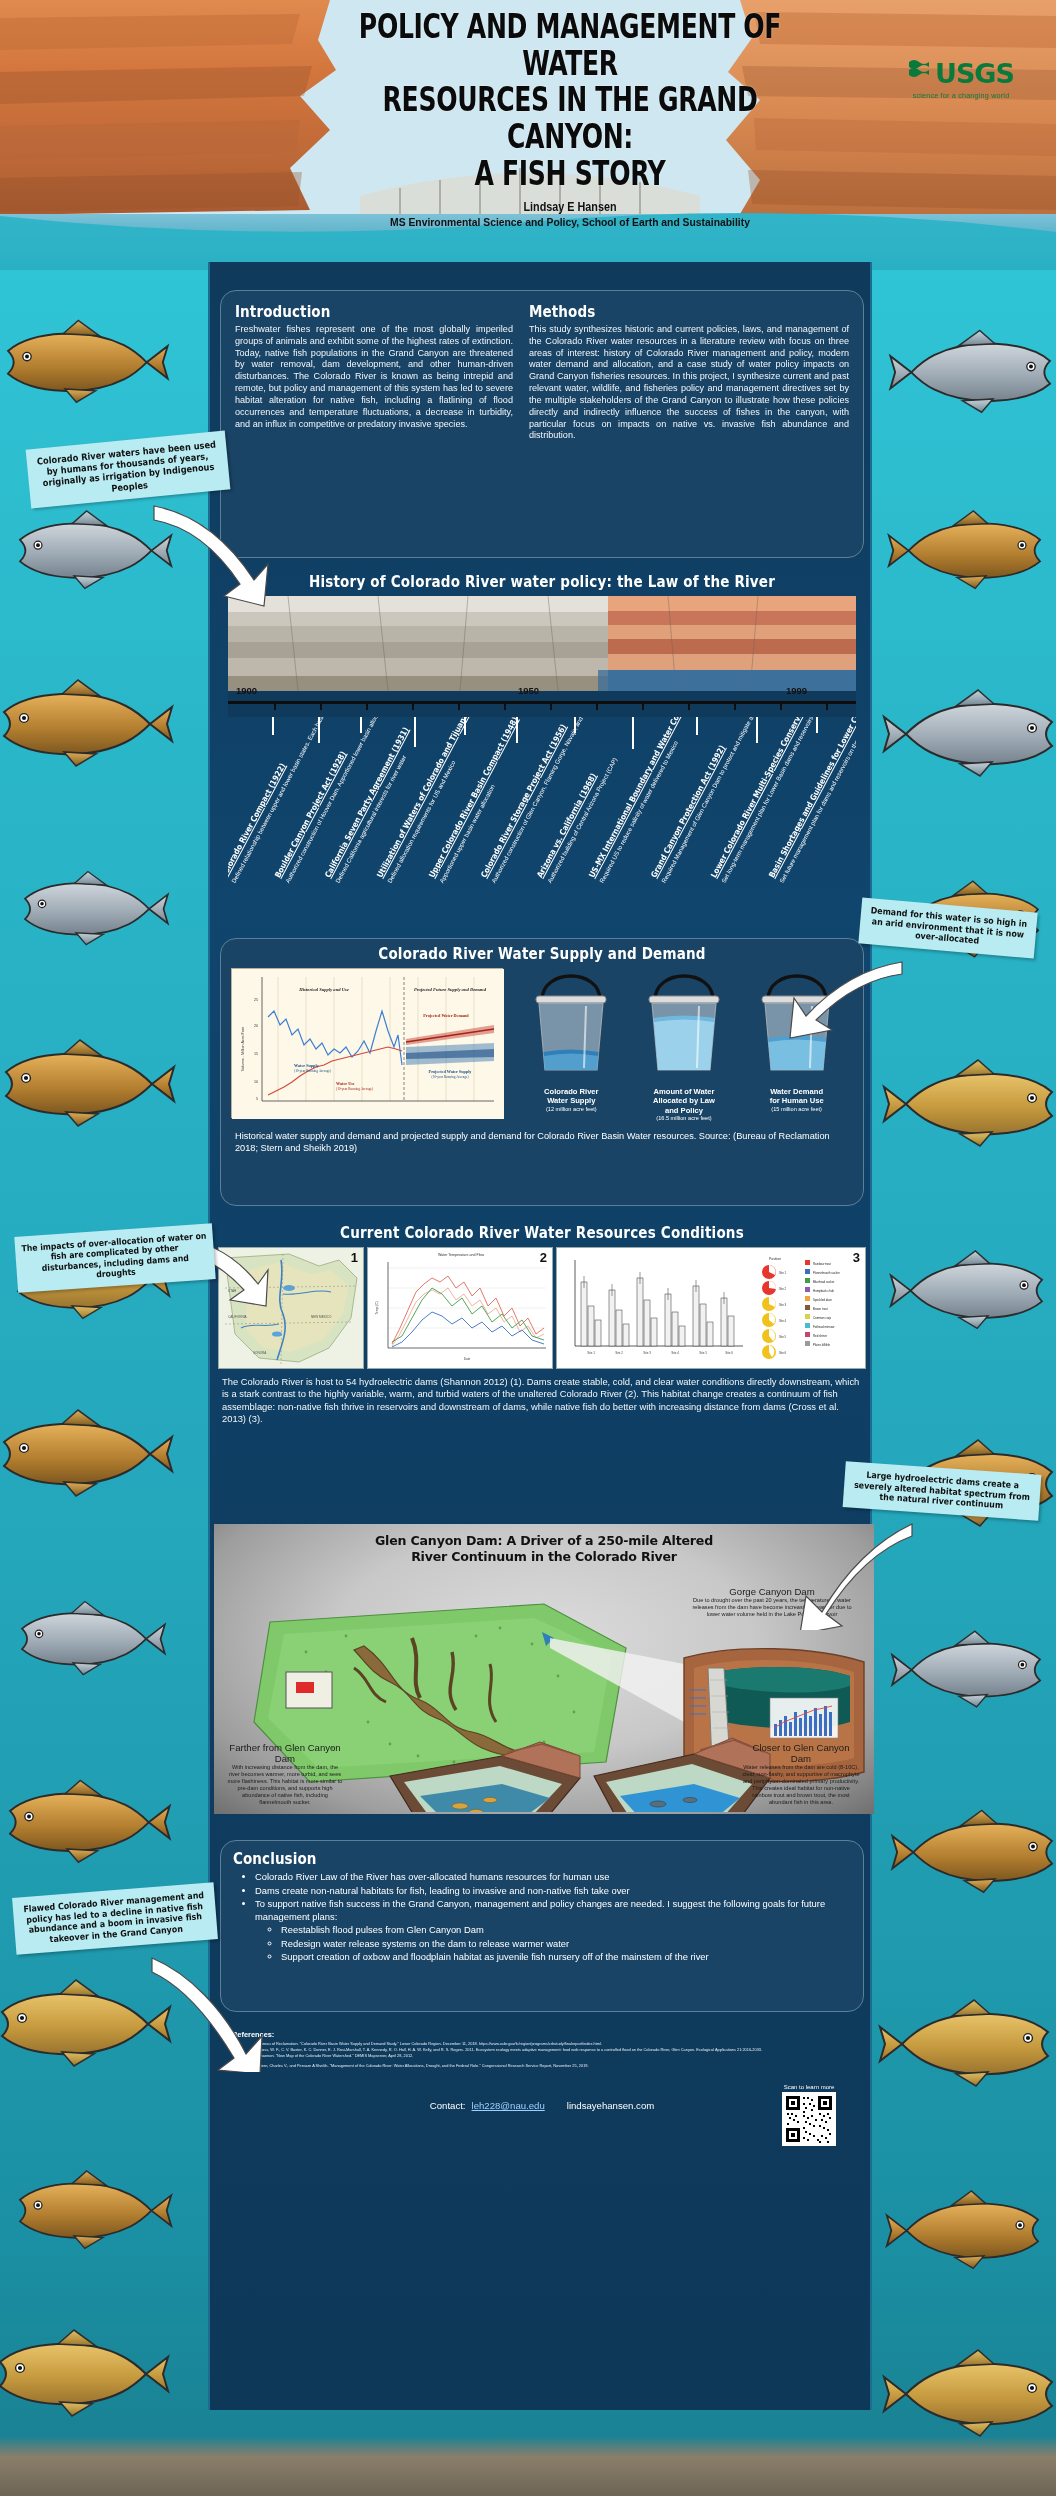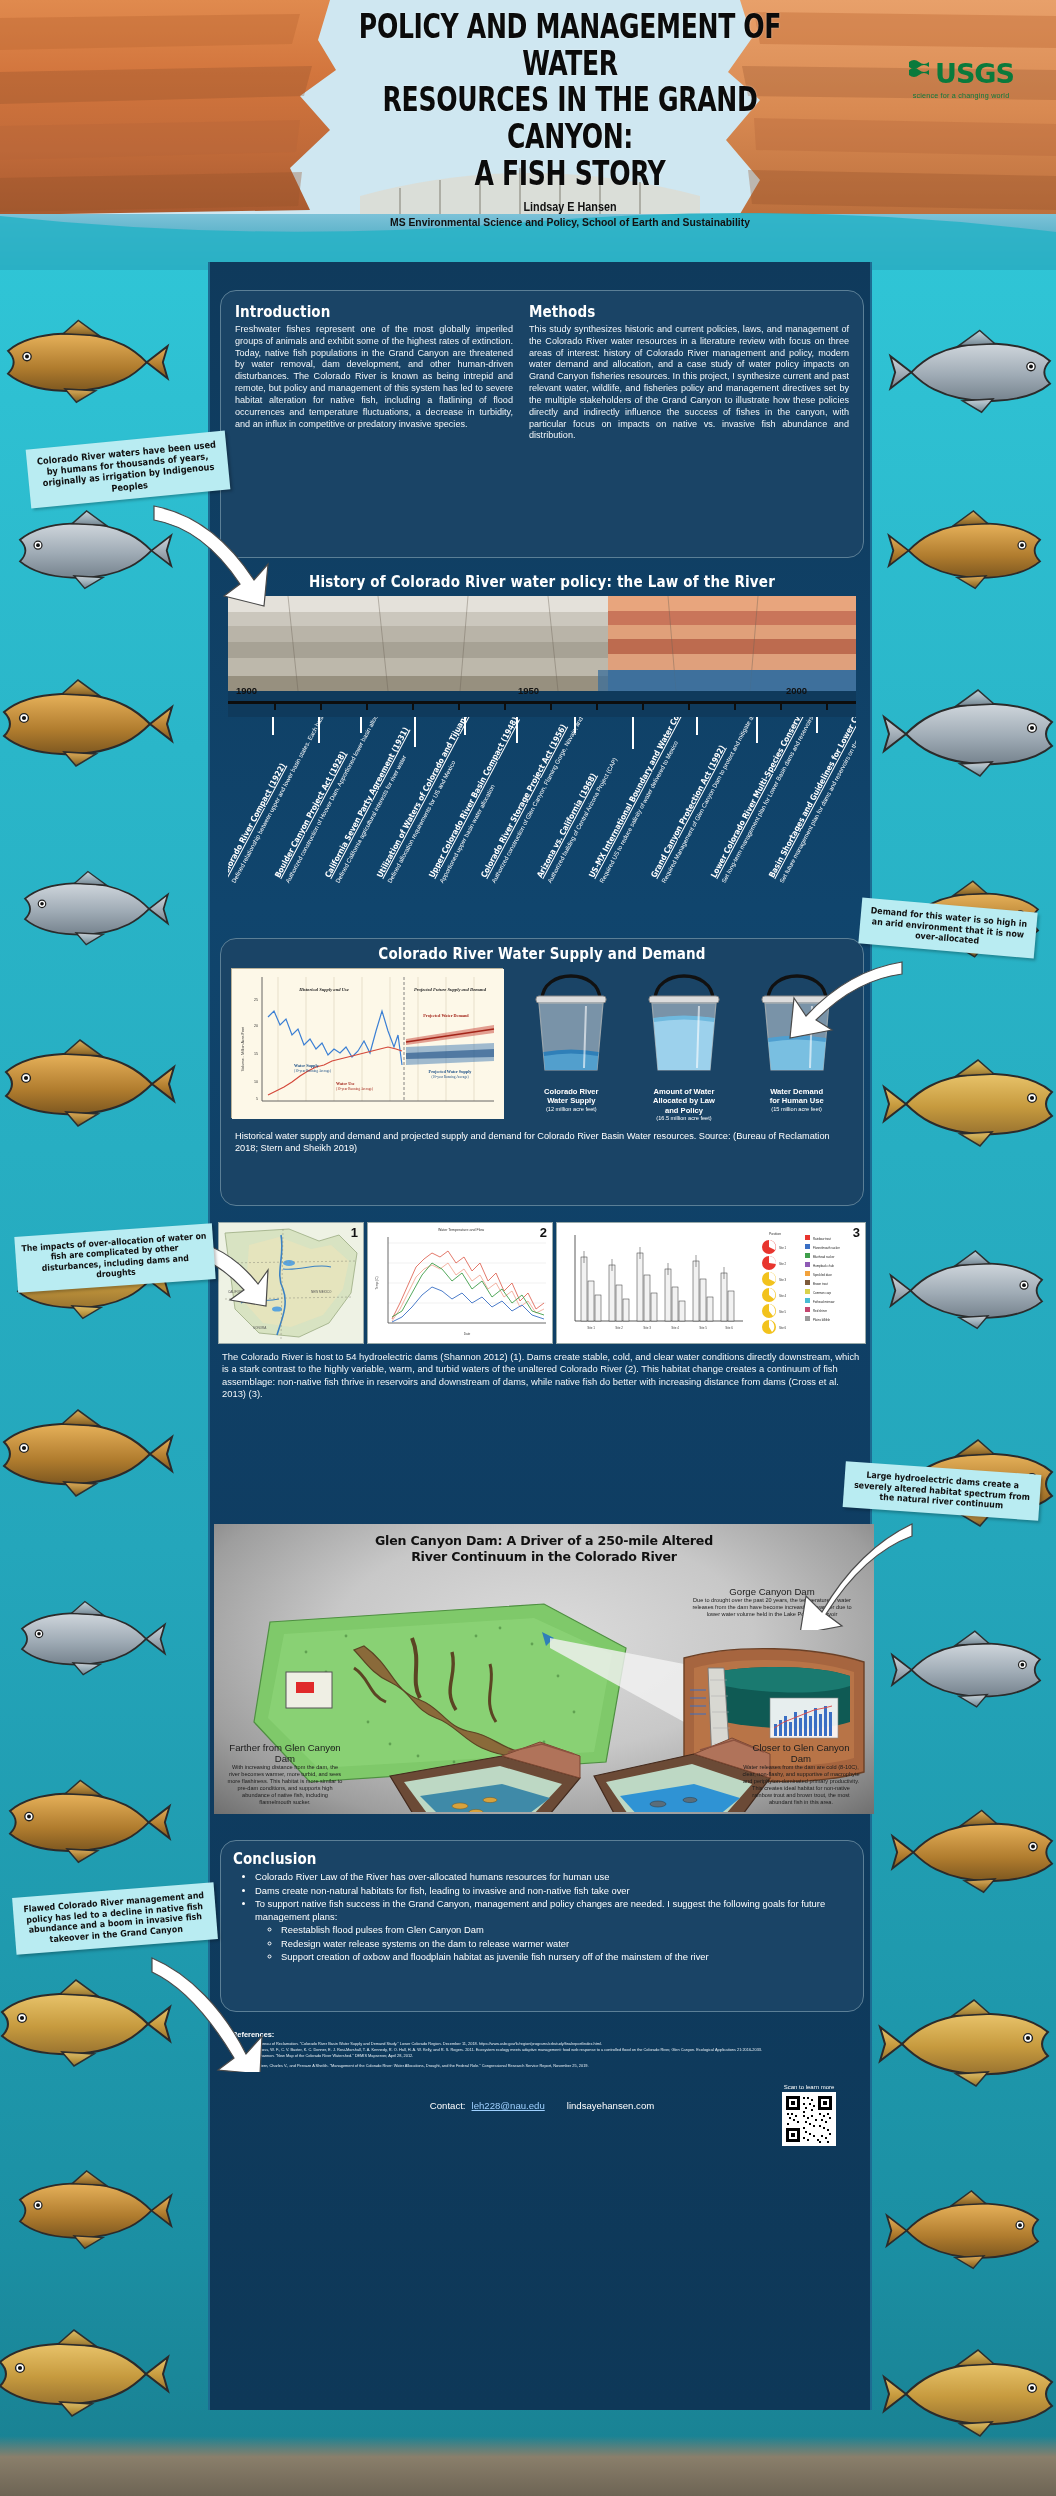--- a/index.html
+++ b/index.html
@@ -399,21 +399,21 @@
               <path d="M440,0 L448,95"></path>
               <path d="M530,0 L522,95"></path>
           </g>
           <rect x="370" y="74" width="258" height="21" fill="#3a6d99" opacity="0.75"></rect>
         </svg>
       </div>
       <div class="tl-axis">
         <div class="tl-bar"></div>
         <div class="tl-year" style="left:8px;">1900</div>
         <div class="tl-year" style="left:290px;">1950</div>
-        <div class="tl-year" style="left:558px;">2000</div>
+        <div class="tl-year" style="left:558px;">1999</div>
         <div class="tl-tick" style="left:46px;"></div>
           <div class="tl-tick" style="left:92px;"></div>
         <div class="tl-tick" style="left:138px;"></div>
           <div class="tl-tick" style="left:184px;"></div>
         <div class="tl-tick" style="left:230px;"></div>
           <div class="tl-tick" style="left:276px;"></div>
         <div class="tl-tick" style="left:322px;"></div>
           <div class="tl-tick" style="left:368px;"></div>
         <div class="tl-tick" style="left:414px;"></div>
           <div class="tl-tick" style="left:460px;"></div>
@@ -582,20 +582,21 @@
             <span class="bucket-sub">(15 million acre feet)</span>
           </div>
         </div>
       </div>
     </div>
 
     <div class="caption" style="margin-top:8px;padding:0 4px;">Historical water supply and demand and projected supply and demand for Colorado River Basin Water resources. Source: (Bureau of Reclamation 2018; Stern and Sheikh 2019)</div>
   </div>
 
   <div style="position:absolute;left:0;top:960px;width:664px;">
+    <div class="sec-title" style="padding:2px 0 5px;">Current Colorado River Water Resources Conditions</div>
 
     <div style="display:flex;gap:3px;margin:0 8px;height:122px;">
 
       <div class="cond-panel" style="width:146px;">
         <div class="cond-num">1</div>
         <svg viewBox="0 0 146 122" width="146" height="122">
           <rect width="146" height="122" fill="#eef2e4"></rect>
           <path d="M6,10 L70,6 L100,18 L120,12 L138,30 L132,70 L110,100 L80,114 L40,110 L16,86 Z" fill="#d8e3c2" stroke="#9aab82" stroke-width="0.8"></path>
           <path d="M30,22 L60,14 L92,26 L112,22 L130,38 L124,66 L104,92 L72,104 L44,100 L26,80 Z" fill="#e8e3bb" opacity="0.8"></path>
           <path d="M62,12 C66,34 56,50 64,66 C70,82 62,98 58,112" stroke="#3b82c4" stroke-width="1.6" fill="none"></path>

